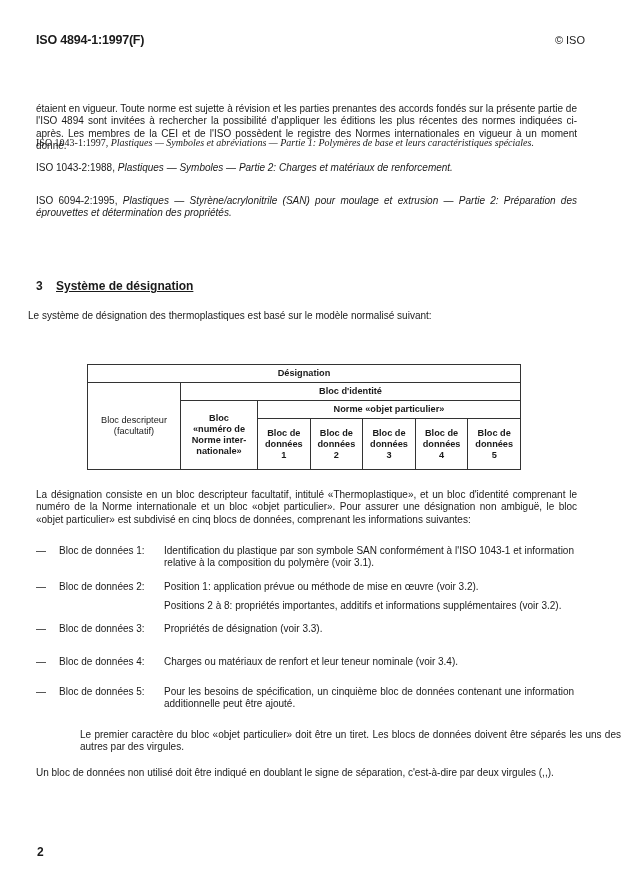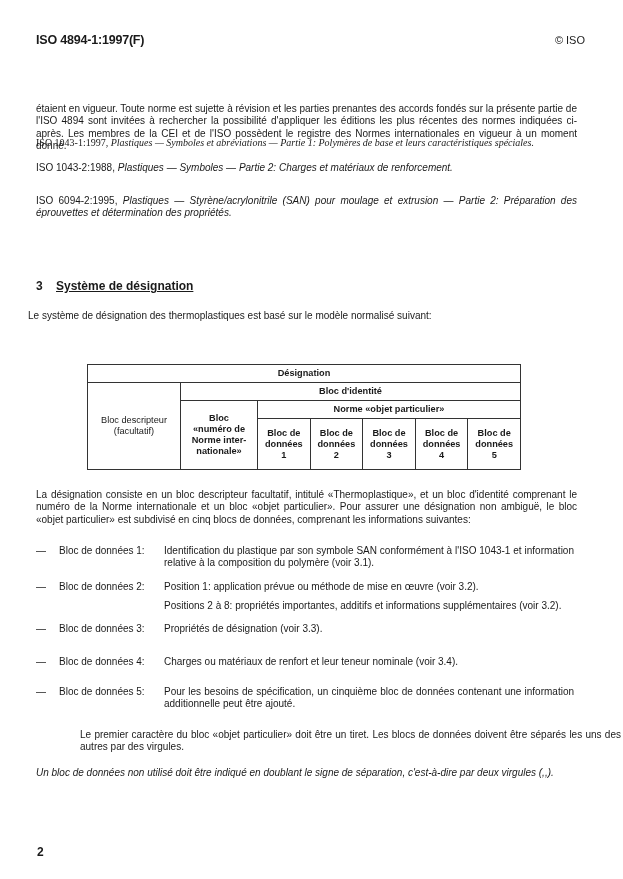--- a/index.html
+++ b/index.html
@@ -126,15 +126,15 @@
   <span class="lbl">Bloc de données 4:</span>
   <span class="txt">Charges ou matériaux de renfort et leur teneur nominale (voir 3.4).</span>
 </div>
 <div class="item" style="top:686px;">
   <span class="dash">—</span>
   <span class="lbl">Bloc de données 5:</span>
   <span class="txt">Pour les besoins de spécification, un cinquième bloc de données contenant une information additionnelle peut être ajouté.</span>
 </div>
 
 <div class="abs p" style="left:36px; top:729px; width:541px;margin-left:44px;">Le premier caractère du bloc «objet particulier» doit être un tiret. Les blocs de données doivent être séparés les uns des autres par des virgules.</div>
-<div class="abs p" style="left:36px; top:767px; width:541px;font-style:italic;">Un bloc de données non utilisé doit être indiqué en doublant le signe de séparation, c'est-à-dire par deux virgules (,,).</div>
+<div class="abs p" style="left:36px; top:767px; width:541px;">Un bloc de données non utilisé doit être indiqué en doublant le signe de séparation, c'est-à-dire par deux virgules (,,).</div>
 
 <div class="abs pnum">2</div>
 
 </body></html>

